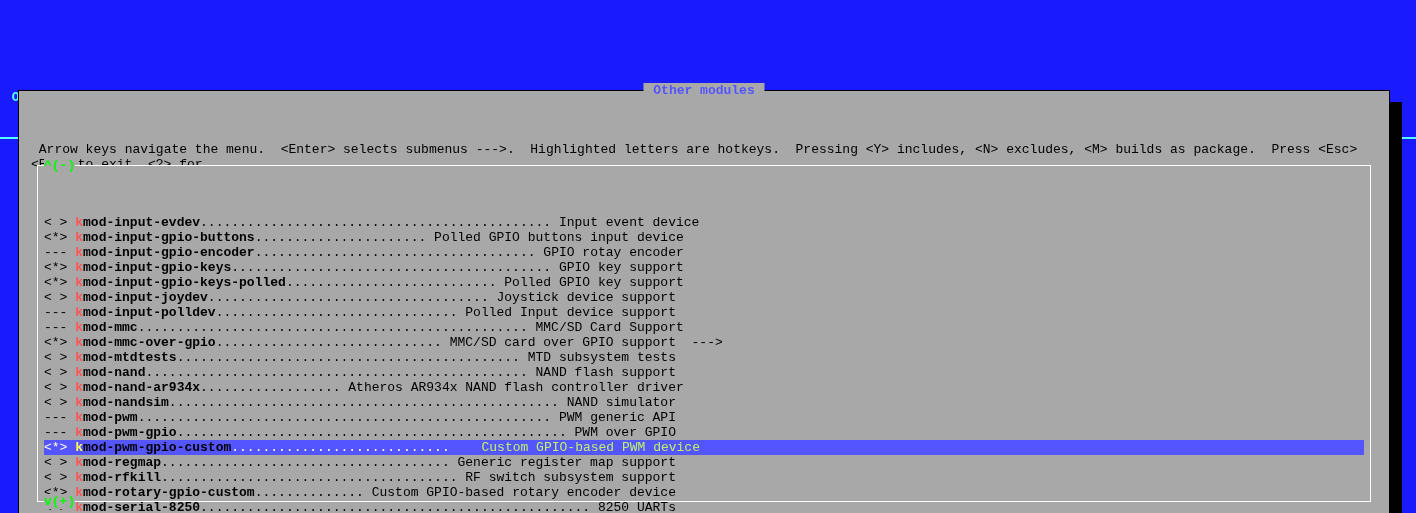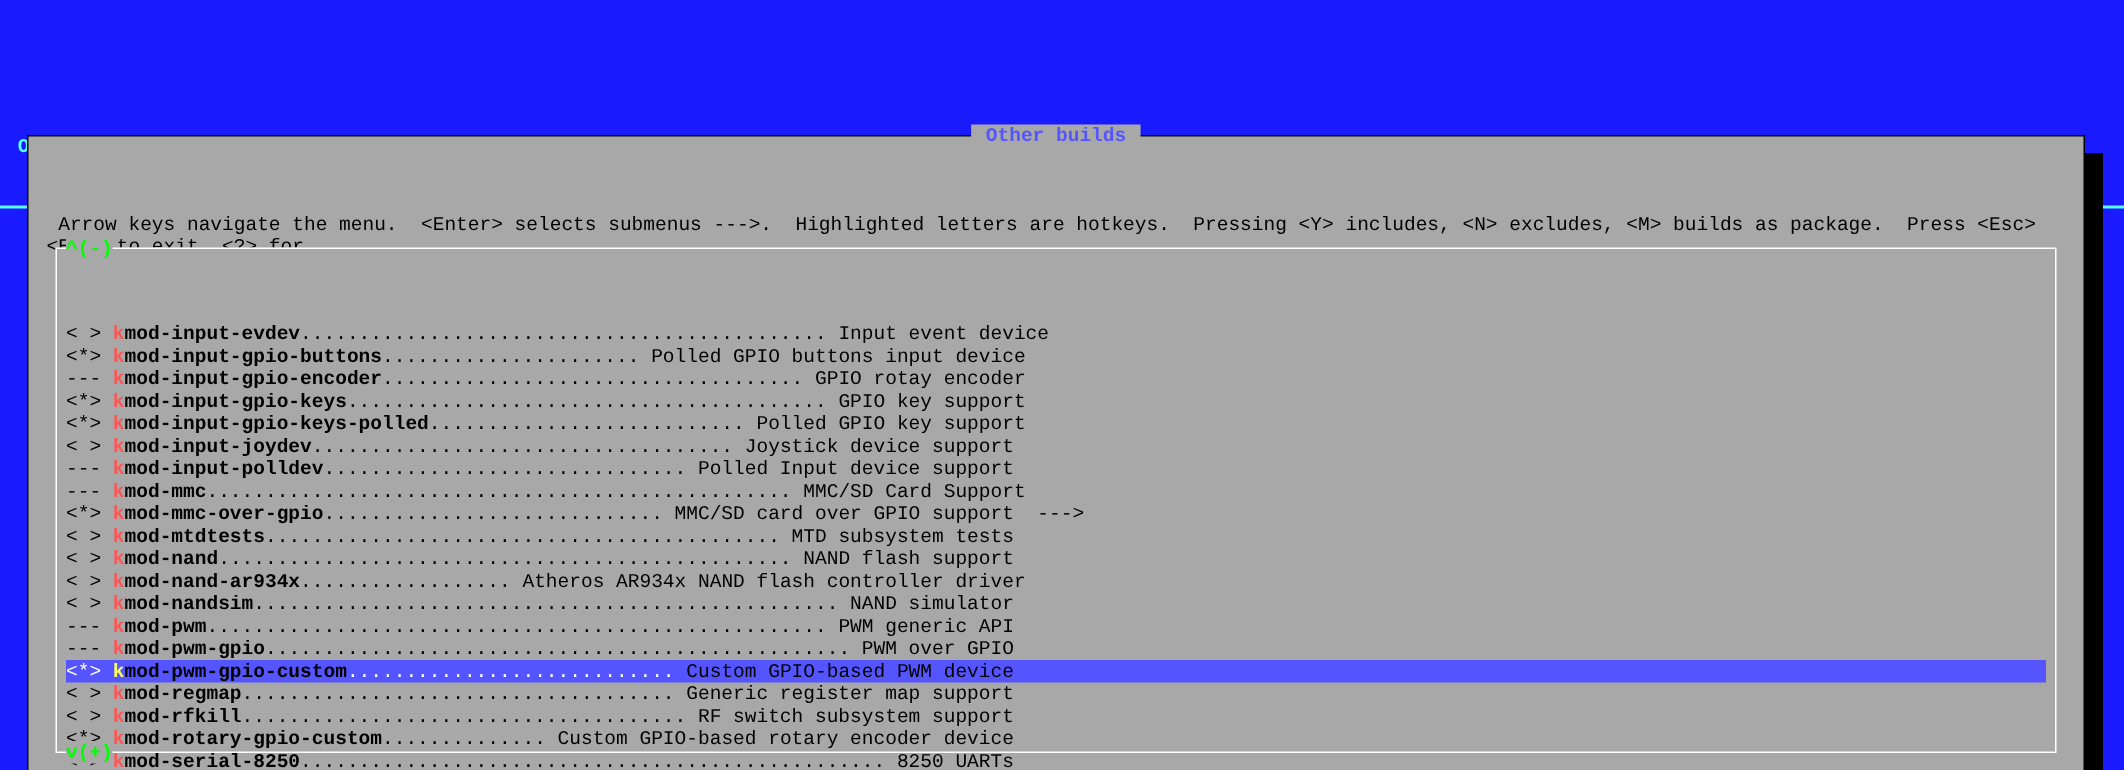--- a/index.html
+++ b/index.html
@@ -98,35 +98,35 @@
     color: #fff;
   }
   .state { }
   .hotkey { color: #ff5555; font-weight: bold; }
   .row.sel .hotkey { color: #ffff55; }
   .name { font-weight: bold; color: #000; }
   .row.sel .name { color: #000000; }
   .dots { color: #000; }
   .row.sel .dots { color: #fff; }
   .desc { color: #000; text-align: center; }
-  .row.sel .desc { color: #000000; }
+  .row.sel .desc { color: #bef264; margin-left: 24px; }
   .arrow { }
 </style>
 </head>
 <body>
 
 
 
 <div class="screen">
   <div class="title-bar"> OpenWrt Attitude Adjustment (r42171) Configuration</div>
   <div class="cyan-line"></div>
 
   <div class="shadow"></div>
   <div class="outer-box">
-    <div class="submenu-title"> Other builds </div>
+    <div class="submenu-title"> Other modules </div>
     <div class="help-text"><span> Arrow keys navigate the menu.  &lt;Enter&gt; selects submenus ---&gt;.  Highlighted letters are hotkeys.  Pressing &lt;Y&gt; includes, &lt;N&gt; excludes, &lt;M&gt; builds as package.  Press &lt;Esc&gt;&lt;Esc&gt; to exit, &lt;?&gt; for</span>
 <span> Help, &lt;/&gt; for Search.  Legend: [*] built-in  [ ] excluded  &lt;M&gt; package  &lt; &gt; package capable</span></div>
 
     <div class="inner-box">
       <div class="scroll-top">^(-)</div>
       <div class="items" id="items-container"><div class="row"><span class="state">&lt; &gt; </span><span class="hotkey">k</span><span class="name">mod-input-evdev</span><span class="dots">............................................. </span><span class="desc">Input event device</span></div><div class="row"><span class="state">&lt;*&gt; </span><span class="hotkey">k</span><span class="name">mod-input-gpio-buttons</span><span class="dots">...................... </span><span class="desc">Polled GPIO buttons input device</span></div><div class="row"><span class="state">--- </span><span class="hotkey">k</span><span class="name">mod-input-gpio-encoder</span><span class="dots">.................................... </span><span class="desc">GPIO rotay encoder</span></div><div class="row"><span class="state">&lt;*&gt; </span><span class="hotkey">k</span><span class="name">mod-input-gpio-keys</span><span class="dots">......................................... </span><span class="desc">GPIO key support</span></div><div class="row"><span class="state">&lt;*&gt; </span><span class="hotkey">k</span><span class="name">mod-input-gpio-keys-polled</span><span class="dots">........................... </span><span class="desc">Polled GPIO key support</span></div><div class="row"><span class="state">&lt; &gt; </span><span class="hotkey">k</span><span class="name">mod-input-joydev</span><span class="dots">.................................... </span><span class="desc">Joystick device support</span></div><div class="row"><span class="state">--- </span><span class="hotkey">k</span><span class="name">mod-input-polldev</span><span class="dots">............................... </span><span class="desc">Polled Input device support</span></div><div class="row"><span class="state">--- </span><span class="hotkey">k</span><span class="name">mod-mmc</span><span class="dots">.................................................. </span><span class="desc">MMC/SD Card Support</span></div><div class="row"><span class="state">&lt;*&gt; </span><span class="hotkey">k</span><span class="name">mod-mmc-over-gpio</span><span class="dots">............................. </span><span class="desc">MMC/SD card over GPIO support</span><span class="arrow">  ---&gt;</span></div><div class="row"><span class="state">&lt; &gt; </span><span class="hotkey">k</span><span class="name">mod-mtdtests</span><span class="dots">............................................ </span><span class="desc">MTD subsystem tests</span></div><div class="row"><span class="state">&lt; &gt; </span><span class="hotkey">k</span><span class="name">mod-nand</span><span class="dots">................................................. </span><span class="desc">NAND flash support</span></div><div class="row"><span class="state">&lt; &gt; </span><span class="hotkey">k</span><span class="name">mod-nand-ar934x</span><span class="dots">.................. </span><span class="desc">Atheros AR934x NAND flash controller driver</span></div><div class="row"><span class="state">&lt; &gt; </span><span class="hotkey">k</span><span class="name">mod-nandsim</span><span class="dots">.................................................. </span><span class="desc">NAND simulator</span></div><div class="row"><span class="state">--- </span><span class="hotkey">k</span><span class="name">mod-pwm</span><span class="dots">..................................................... </span><span class="desc">PWM generic API</span></div><div class="row"><span class="state">--- </span><span class="hotkey">k</span><span class="name">mod-pwm-gpio</span><span class="dots">.................................................. </span><span class="desc">PWM over GPIO</span></div><div class="row sel"><span class="state">&lt;*&gt; </span><span class="hotkey">k</span><span class="name">mod-pwm-gpio-custom</span><span class="dots">............................ </span><span class="desc">Custom GPIO-based PWM device</span></div><div class="row"><span class="state">&lt; &gt; </span><span class="hotkey">k</span><span class="name">mod-regmap</span><span class="dots">..................................... </span><span class="desc">Generic register map support</span></div><div class="row"><span class="state">&lt; &gt; </span><span class="hotkey">k</span><span class="name">mod-rfkill</span><span class="dots">...................................... </span><span class="desc">RF switch subsystem support</span></div><div class="row"><span class="state">&lt;*&gt; </span><span class="hotkey">k</span><span class="name">mod-rotary-gpio-custom</span><span class="dots">.............. </span><span class="desc">Custom GPIO-based rotary encoder device</span></div><div class="row"><span class="state">&lt; &gt; </span><span class="hotkey">k</span><span class="name">mod-serial-8250</span><span class="dots">.................................................. </span><span class="desc">8250 UARTs</span></div></div>
       <div class="scroll-bot">v(+)</div>
     </div>
 
     

